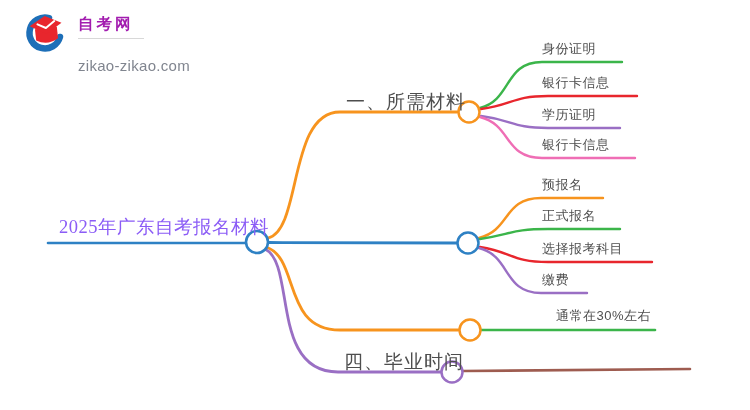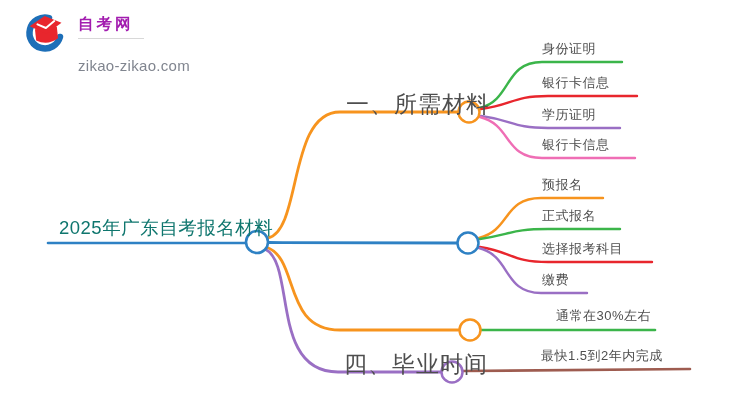--- a/index.html
+++ b/index.html
@@ -5,22 +5,22 @@
   html,body{margin:0;padding:0;background:#fff;}
   .stage{
     position:relative;width:750px;height:410px;background:#ffffff;overflow:hidden;
     font-family:"Liberation Sans","DejaVu Sans",sans-serif;
   }
   .stage svg.lines{position:absolute;left:0;top:0;}
   .label{
     position:absolute;white-space:nowrap;color:#4e4e4e;line-height:1.15;
     font-weight:400;
   }
-  .label.root{font-size:18.5px;letter-spacing:0.5px;color:#0f766e;}
-  .label.branch{font-size:23px;letter-spacing:1px;}
+  .label.root{font-size:18.5px;letter-spacing:0.5px;color:#8b5cf6;font-family:Liberation Serif, serif;}
+  .label.branch{font-size:19px;letter-spacing:1px;}
   .label.leaf{font-size:13px;letter-spacing:0.5px;}
   .logo{position:absolute;left:24px;top:8px;display:flex;align-items:flex-start;}
   .logo-text{margin-left:8px;}
   .logo-title{font-size:15.5px;font-weight:bold;color:#a21caf;letter-spacing:3px;margin-top:6px;}
   .logo-divider{width:66px;height:1px;background:#d8d8d8;margin-top:3px;}
   .logo-domain{font-size:15px;color:#80858f;letter-spacing:0.3px;margin-top:18px;text-align:right;}
 </style>
 </head>
 <body>
 
@@ -82,15 +82,14 @@
   <div class="label leaf" style="left:542px;top:76px;">银行卡信息</div>
   <div class="label leaf" style="left:542px;top:108px;">学历证明</div>
   <div class="label leaf" style="left:542px;top:138px;">银行卡信息</div>
 
   <div class="label leaf" style="left:542px;top:178px;">预报名</div>
   <div class="label leaf" style="left:542px;top:209px;">正式报名</div>
   <div class="label leaf" style="left:542px;top:242px;">选择报考科目</div>
   <div class="label leaf" style="left:542px;top:273px;">缴费</div>
 
   <div class="label leaf" style="left:556px;top:309px;">通常在30%左右</div>
-  <div class="label leaf" style="left:541px;top:349px;">最快1.5到2年内完成</div>
 
 </div>
 
 </body></html>

